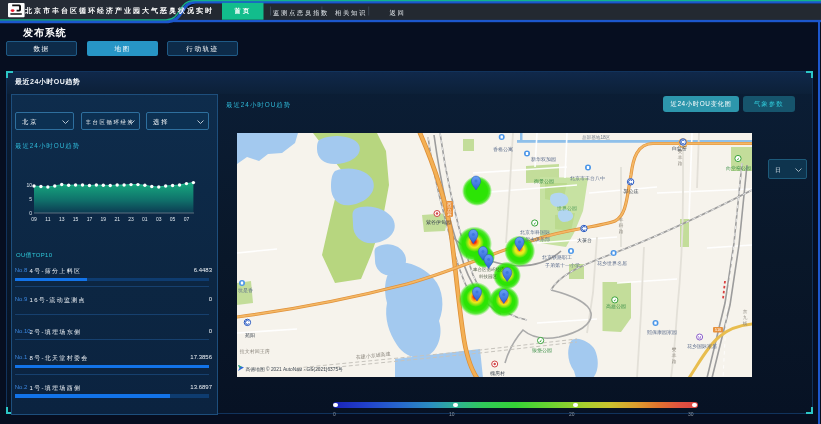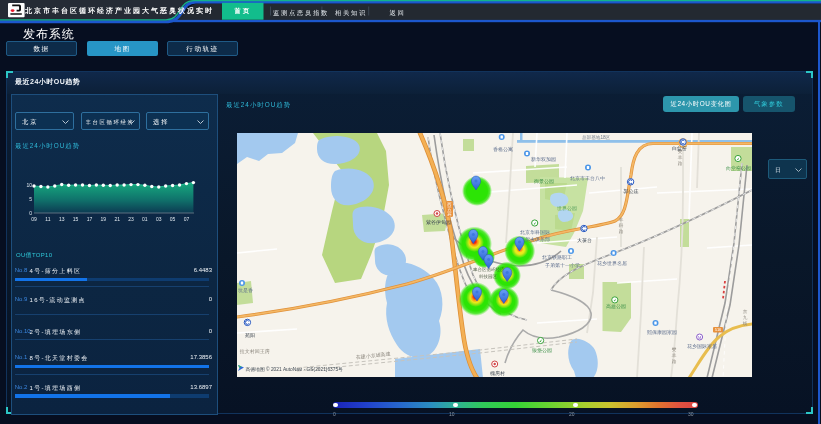--- a/index.html
+++ b/index.html
@@ -24,21 +24,21 @@
   <rect x="321.4" y="6.5" width="1" height="9" fill="#3c4754"></rect>
   <rect x="368.2" y="6.5" width="1" height="9" fill="#3c4754"></rect>
   <rect x="222" y="2.8" width="41.5" height="16.9" fill="#12bd8c"></rect>
 </svg>
 <div class="abs" style="left:25px;top:6px;color:#fff;font-size:7px;font-weight:bold;letter-spacing:2px;white-space:nowrap">北京市丰台区循环经济产业园大气恶臭状况实时</div>
 <div class="abs" style="left:222px;top:2.8px;width:41.5px;height:16.9px;line-height:16.9px;text-align:center;color:#fff;font-size:6.5px;font-weight:bold;letter-spacing:2px">首页</div>
 <div class="abs" style="left:273px;top:9px;color:#e8edf2;font-size:6.3px;letter-spacing:1.7px;white-space:nowrap">监测点恶臭指数</div>
 <div class="abs" style="left:335px;top:9px;color:#e8edf2;font-size:6.3px;letter-spacing:1.7px;white-space:nowrap">相关知识</div>
 <div class="abs" style="left:389.5px;top:9px;color:#e8edf2;font-size:6.3px;letter-spacing:1.7px;white-space:nowrap">返回</div>
 
-<div class="abs" style="left:23px;top:25.5px;color:#fff;font-size:12px;font-weight:normal;letter-spacing:0.9px">发布系统</div>
+<div class="abs" style="left:23px;top:25.5px;color:#fff;font-size:10px;font-weight:bold;letter-spacing:0.9px">发布系统</div>
 <div class="abs" style="left:6px;top:40.5px;width:71px;height:15.5px;background:#0d2b49;border:1px solid #1f5a86;border-radius:2px;color:#fff;font-size:6.6px;letter-spacing:1.5px;text-align:center;line-height:14px">数据</div>
 <div class="abs" style="left:87px;top:40.5px;width:71px;height:15.5px;background:#2795c5;border-radius:2px;color:#fff;font-size:6.6px;letter-spacing:1.5px;text-align:center;line-height:15.5px">地图</div>
 <div class="abs" style="left:167px;top:40.5px;width:71px;height:15.5px;background:#0d2b49;border:1px solid #1f5a86;border-radius:2px;color:#fff;font-size:6.6px;letter-spacing:1.5px;text-align:center;line-height:14px">行动轨迹</div>
 
 <div class="abs" style="left:818px;top:21px;width:2px;height:403px;background:#1c57cd"></div>
 
 <div class="abs" style="left:6px;top:70.5px;width:807px;height:343.5px;border:1px solid #11335c;background:linear-gradient(180deg,#0b1e36 0%,#091729 55%,#071224 100%)">
   <div class="abs" style="left:0;top:0;width:100%;height:22.5px;background:linear-gradient(180deg,#10284a,#0c2038);"></div>
   <div class="abs" style="left:8px;top:5px;color:#f2f6fa;font-size:7px;font-weight:bold;letter-spacing:0.5px">最近24小时OU趋势</div>
 </div>

